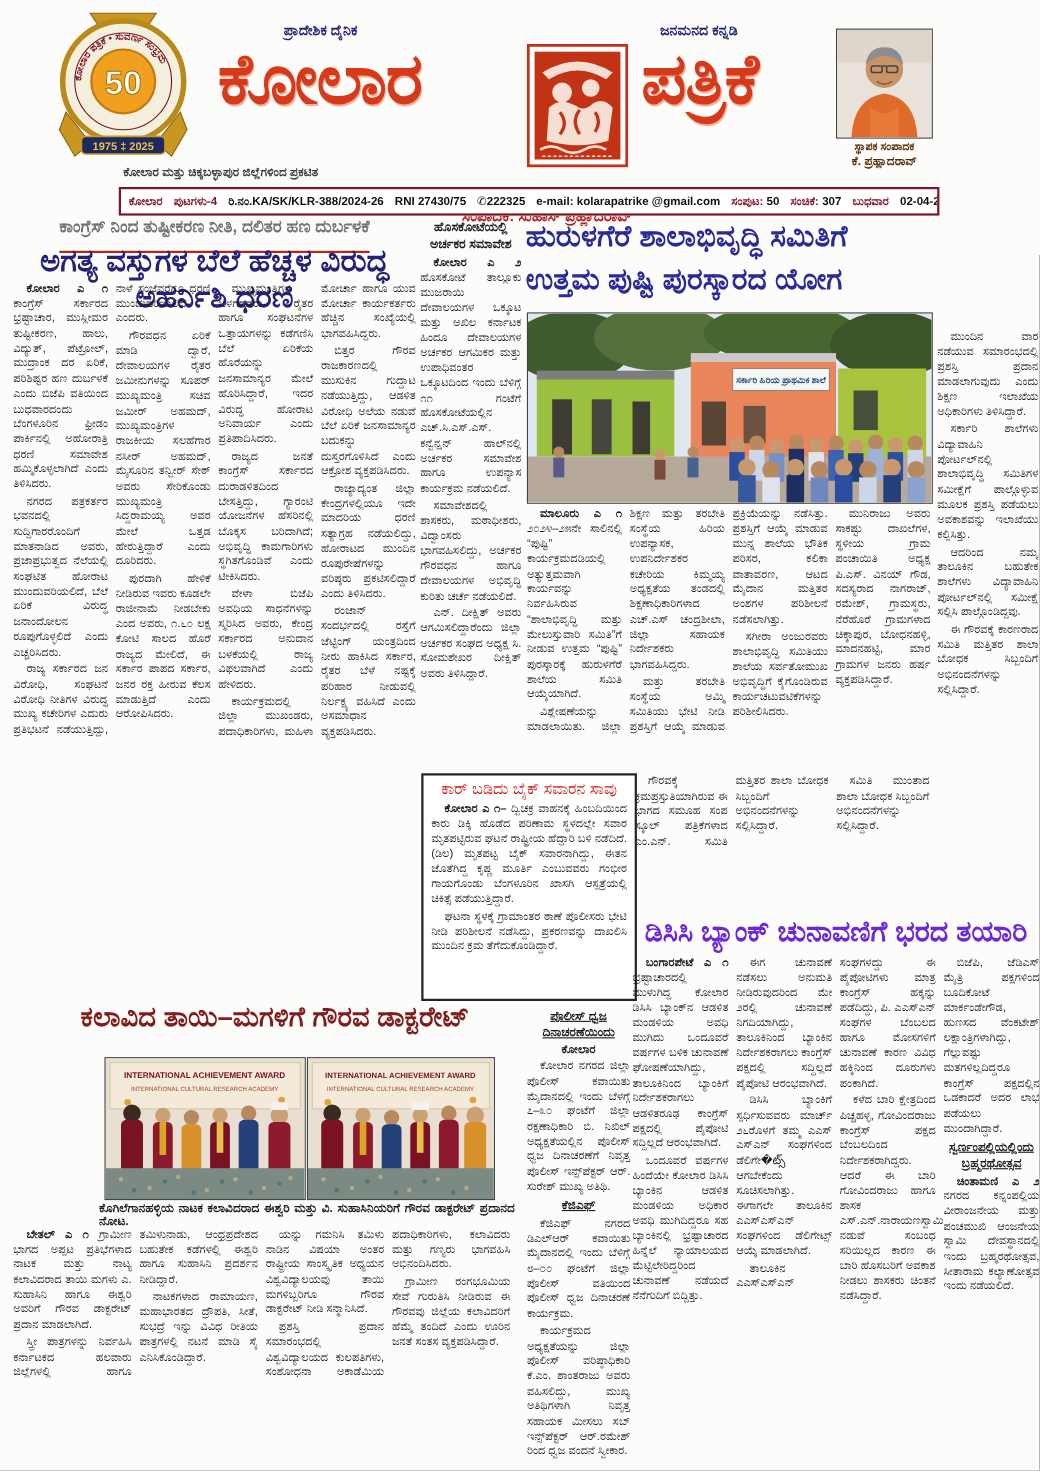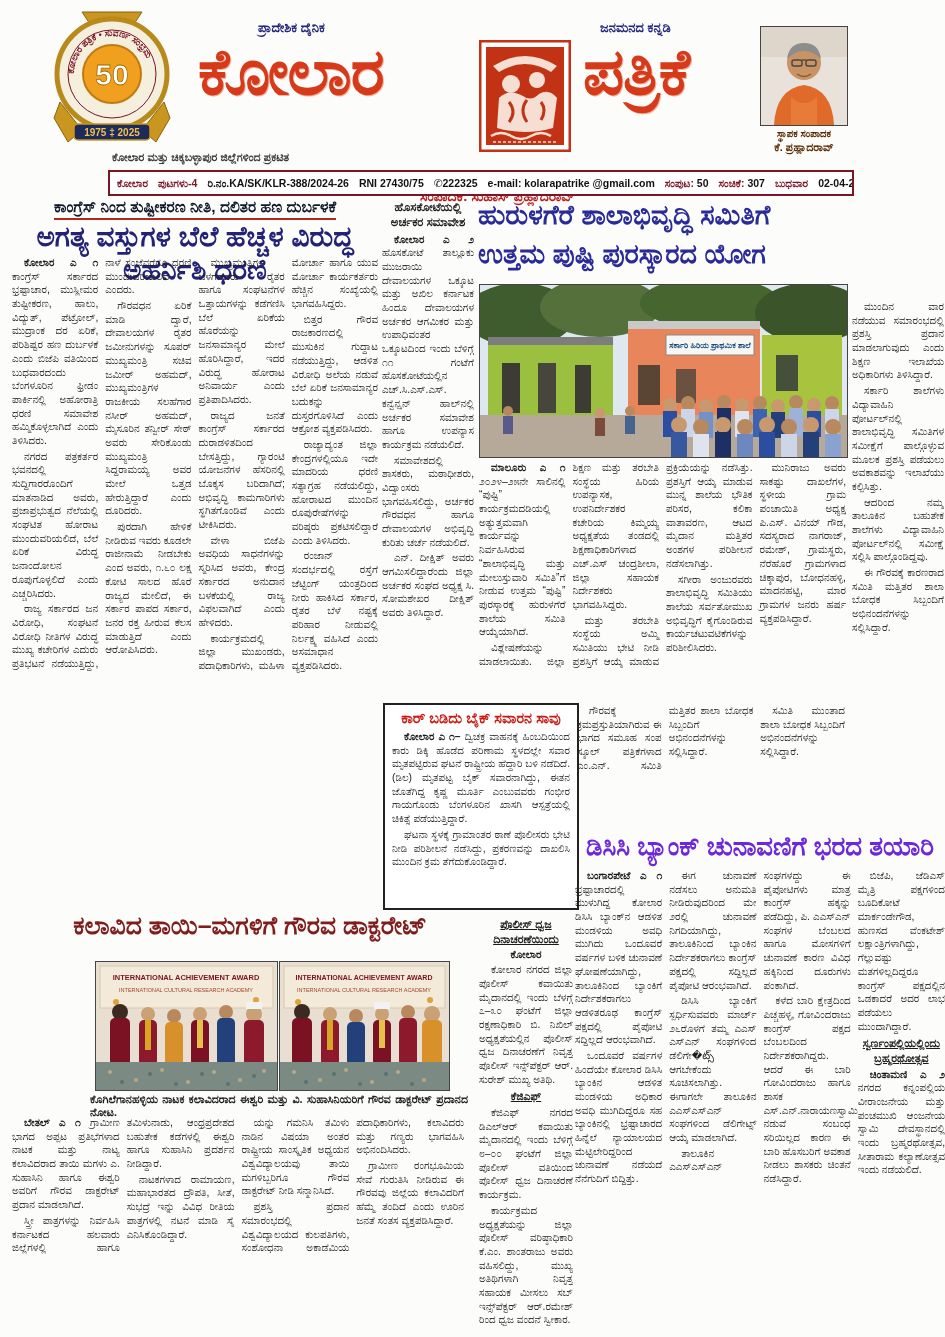--- a/index.html
+++ b/index.html
@@ -13,37 +13,37 @@
   .editor-line{font-size:14px;font-weight:bold;color:#b91c1c;margin-top:40px;}
   .publish-line{font-size:11px;font-weight:bold;color:#3a3a3a;}
   .founder-label{font-size:10px;font-weight:bold;color:#5a2a00;text-align:center;width:120px;}
   
   .info-bar{left:108px;top:170px;width:728px;height:22px;border:2px solid #7c1626;background:#fff;
             display:flex;align-items:center;gap:10px;padding:0 7px;font-size:10.5px;font-weight:bold;white-space:nowrap;overflow:hidden;}
   .info-bar .lab{color:#7c1626;}
   .info-bar .val{color:#111;}
   
   .kicker-wrap{left:12px;top:198px;width:366px;text-align:center;}
-  .kicker{display:inline-block;font-size:15.5px;font-weight:bold;color:#0f172a;
-          border-bottom:2px solid #b2261c;padding-bottom:2px;}
+  .kicker{display:inline-block;font-size:15.5px;font-weight:bold;color:#737373;
+          border-bottom:2px solid #b2261c;padding-bottom:12px;}
   .strike-head{left:12px;top:221px;width:366px;text-align:center;font-size:28px;font-weight:bold;color:#232277;}
   .school-head{left:478px;top:196px;width:400px;font-size:27px;font-weight:bold;color:#2a2a99;line-height:1.45;}
   .dcc-head{left:575px;top:831px;width:370px;text-align:center;font-size:26px;font-weight:bold;color:#6d28d9;}
   .doc-head{left:40px;top:911px;width:420px;text-align:center;font-size:25px;font-weight:bold;color:#7f1d1d;}
   
   .body-txt{font-size:10.3px;line-height:1.33;text-align:justify;overflow:hidden;}
   .body-txt p{margin:0 0 2px 0;text-indent:12px;}
   .body-txt p b{font-weight:bold;}
   .cols4{column-count:4;column-gap:7px;}
   .cols3{column-count:3;column-gap:7px;}
   .subhead{font-weight:bold;text-align:center;text-decoration:underline;font-size:11px;margin:3px 0 2px;break-inside:avoid;}
   .dateline-c{font-weight:bold;text-align:center;font-size:10.5px;margin-bottom:1px;}
   
   .accident-box{left:383px;top:703px;width:178px;height:193px;border:2px solid #222;background:#fff;padding:5px 7px;overflow:hidden;}
-  .accident-head{font-size:14.5px;font-weight:bold;color:#cc1a12;text-align:center;margin-bottom:3px;}
+  .accident-head{font-size:14.5px;font-weight:normal;color:#cc1a12;text-align:center;margin-bottom:3px;}
   .photo{border:1px solid #444;background:#e5e5e5;overflow:hidden;text-decoration:underline;}
   .caption{font-size:11px;font-weight:bold;text-align:justify;}
   svg{display:block;}
 </style>
 </head>
 <body>
 
 <div id="page">
 
   <div class="abs" style="left:52px;top:6px;">

